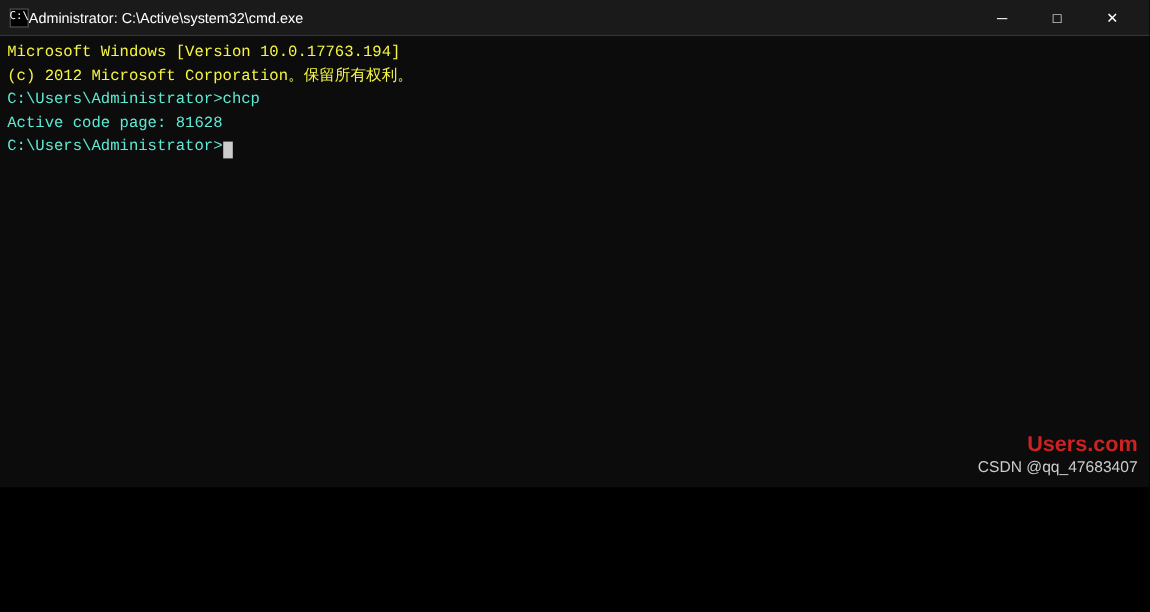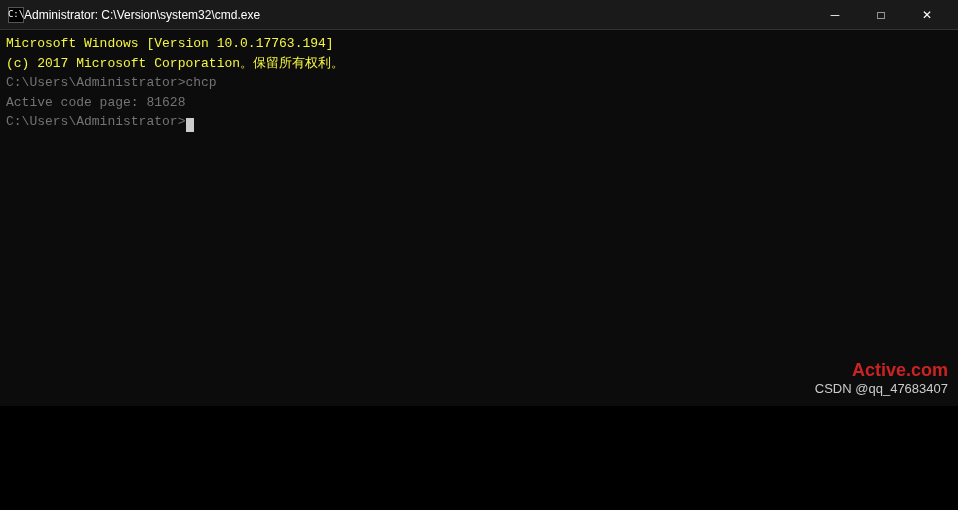--- a/index.html
+++ b/index.html
@@ -50,21 +50,21 @@
       overflow: hidden;
     }
     .cmd-line {
       color: #cccccc;
       font-size: 13px;
       line-height: 1.5;
       white-space: pre;
       font-family: 'Consolas', 'Courier New', monospace;
     }
     .cmd-line.yellow { color: #f5f543; }
-    .cmd-line.white { color: #737373; }
+    .cmd-line.white { color: #5eead4; }
 
     .cursor-line {
       display: flex;
       align-items: flex-end;
     }
     .cursor {
       display: inline-block;
       width: 8px;
       height: 14px;
       background: #cccccc;
@@ -111,37 +111,37 @@
       line-height: 1;
     }
   </style>
 </head>
 <body>
 
 <div class="title-bar">
   <div class="cmd-icon">
     <span class="cmd-icon-inner">C:\</span>
   </div>
-  <span class="title-bar-text">Administrator: C:\Version\system32\cmd.exe</span>
+  <span class="title-bar-text">Administrator: C:\Active\system32\cmd.exe</span>
   <div class="title-bar-controls">
     <button class="title-btn">─</button>
     <button class="title-btn">□</button>
     <button class="title-btn close">✕</button>
   </div>
 </div>
 
 <div class="cmd-area">
   <div class="cmd-line yellow">Microsoft Windows [Version 10.0.17763.194]</div>
-  <div class="cmd-line yellow">(c) 2017 Microsoft Corporation。保留所有权利。</div>
+  <div class="cmd-line yellow">(c) 2012 Microsoft Corporation。保留所有权利。</div>
   <div class="cmd-line"></div>
   <div class="cmd-line white">C:\Users\Administrator&gt;chcp</div>
   <div class="cmd-line white">Active code page: 81628</div>
   <div class="cmd-line"></div>
   <div class="cursor-line">
     <span class="cmd-line white">C:\Users\Administrator&gt;</span>
       <span class="cursor"></span>
   </div>
 
   <div class="watermark-area">
-    <div class="watermark-yuucn">Active.com</div>
+    <div class="watermark-yuucn">Users.com</div>
     <div class="watermark-csdn">CSDN @qq_47683407</div>
   </div>
 </div>
 
 </body></html>

